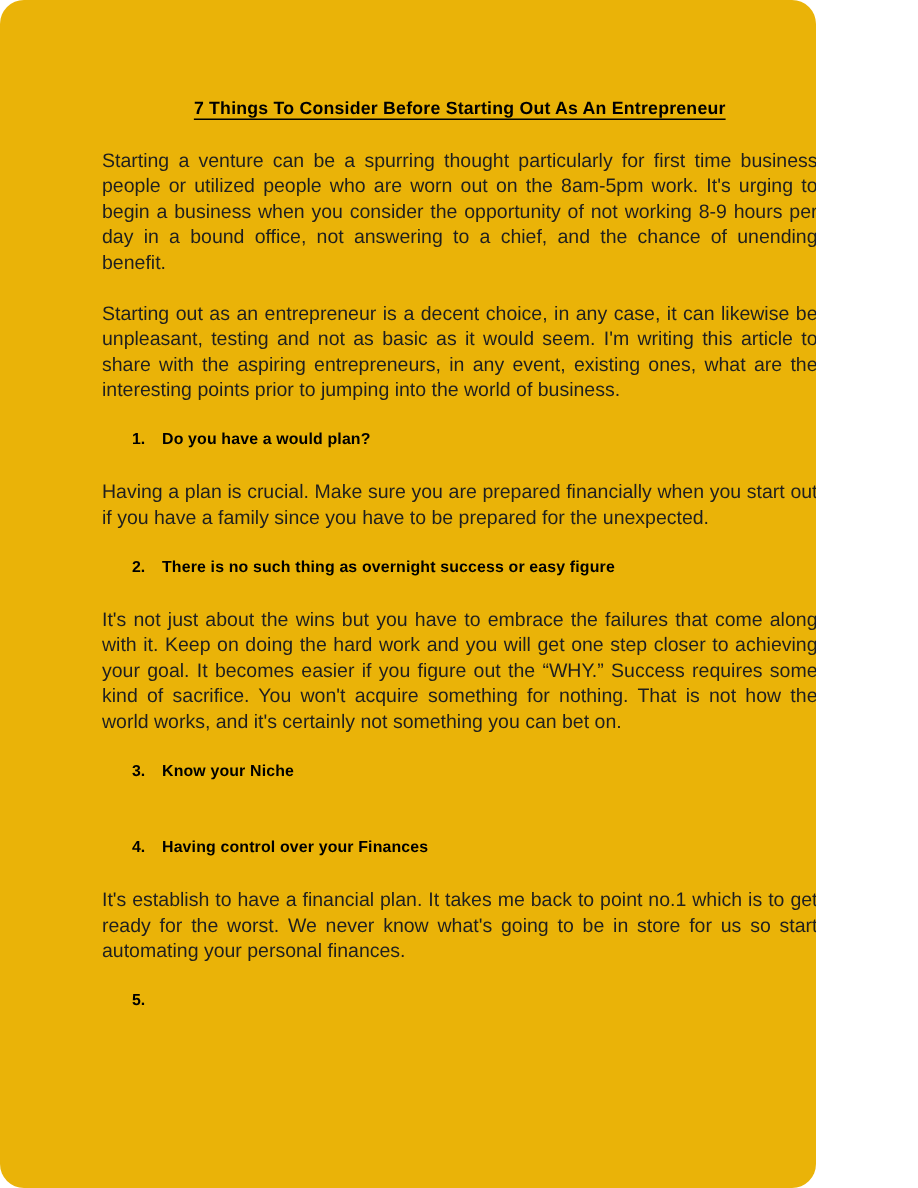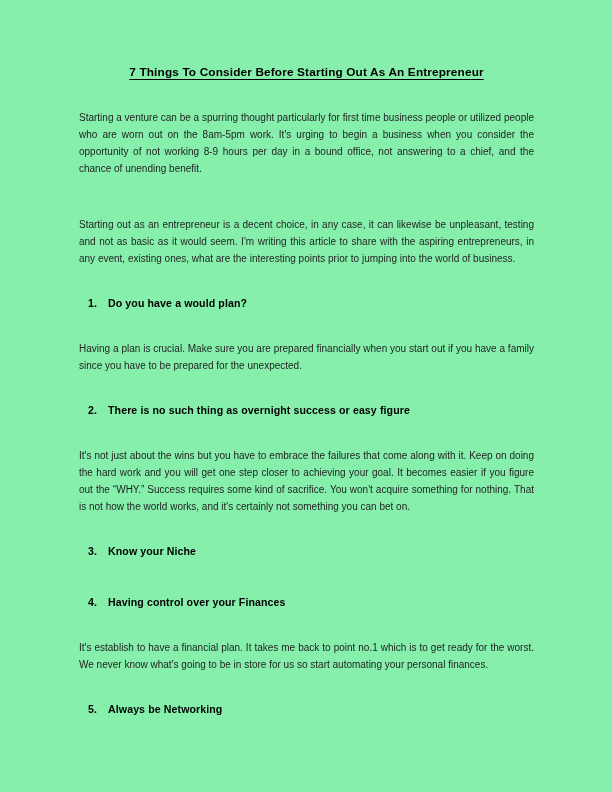--- a/index.html
+++ b/index.html
@@ -9,51 +9,52 @@
   }
   body {
     width: 612px;
     height: 792px;
     font-family: "Liberation Sans", sans-serif;
     color: #1a1a1a;
     -webkit-font-smoothing: antialiased;
   }
   .page {
     position: relative;
-    width: 612px;
+    width: 544px;
     height: 792px;
     box-sizing: border-box;
     padding: 0;
-    background: #86efac;
+    background: #eab308;
     overflow: hidden;
+    border-radius: 16px;
   }
   .content {
     position: absolute;
     left: 68px;
     top: 64px;
     width: 477px;
   }
   .doc-title {
     font-size: 11.8px;
     font-weight: bold;
     text-align: center;
     text-decoration: underline;
     text-underline-offset: 2.5px;
     letter-spacing: 0.15px;
     line-height: 16px;
     margin: 0 0 1px 0;
     color: #000000;
     white-space: nowrap;
   }
   .para {
-    font-size: 10px;
+    font-size: 13px;
     line-height: 17px;
     text-align: justify;
     text-justify: inter-word;
-    margin: 11px;
+    margin: 0;
     color: #1f1f1f;
   }
   .spacer-line {
     height: 17px;
     line-height: 17px;
     font-size: 10.6px;
   }
   .heading-row {
     display: flex;
     align-items: baseline;
@@ -115,18 +116,17 @@
     <div class="heading-row">
       <span class="heading-num">4.</span>
       <span class="heading-text">Having control over your Finances</span>
     </div>
     <div class="spacer-line">&nbsp;</div>
     <p class="para">It's establish to have a financial plan. It takes me back to point no.1  which is to get ready for the worst. We never know what's going to be in store for us so start automating your personal finances.</p>
     <div class="spacer-line">&nbsp;</div>
 
     <div class="heading-row">
       <span class="heading-num">5.</span>
-      <span class="heading-text">Always be Networking</span>
     </div>
     <div class="spacer-line">&nbsp;</div>
 
   </div>
 </div>
 
 </body></html>

